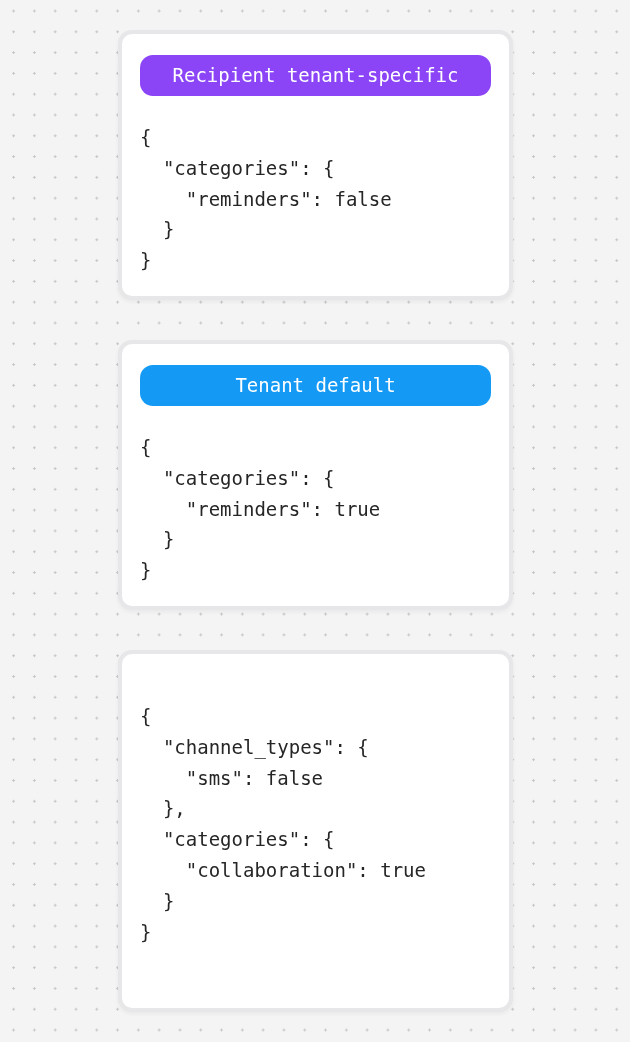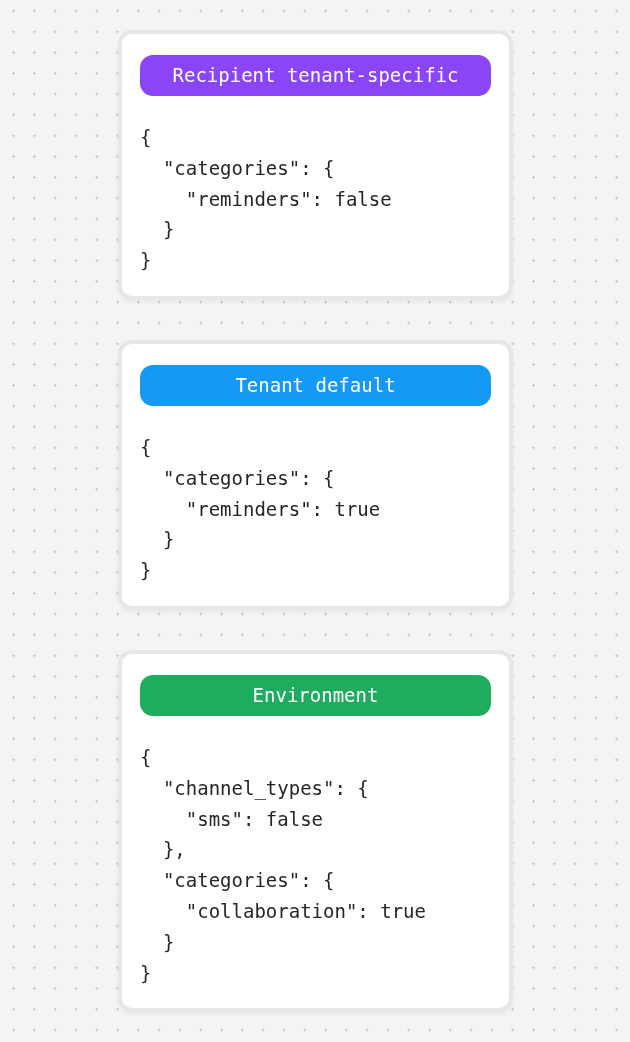--- a/index.html
+++ b/index.html
@@ -73,23 +73,20 @@
     <span class="badge-label">Tenant default</span>
   </div>
   <pre class="code">{
   "categories": {
     "reminders": true
   }
 }</pre>
 </div>
 
 <div class="card card-3">
-  <div class="badge" style="background-color: rgb(30, 172, 95);">
-    <span class="badge-label">Environment</span>
-  </div>
   <pre class="code">{
   "channel_types": {
     "sms": false
   },
   "categories": {
     "collaboration": true
   }
 }</pre>
 </div>
 

